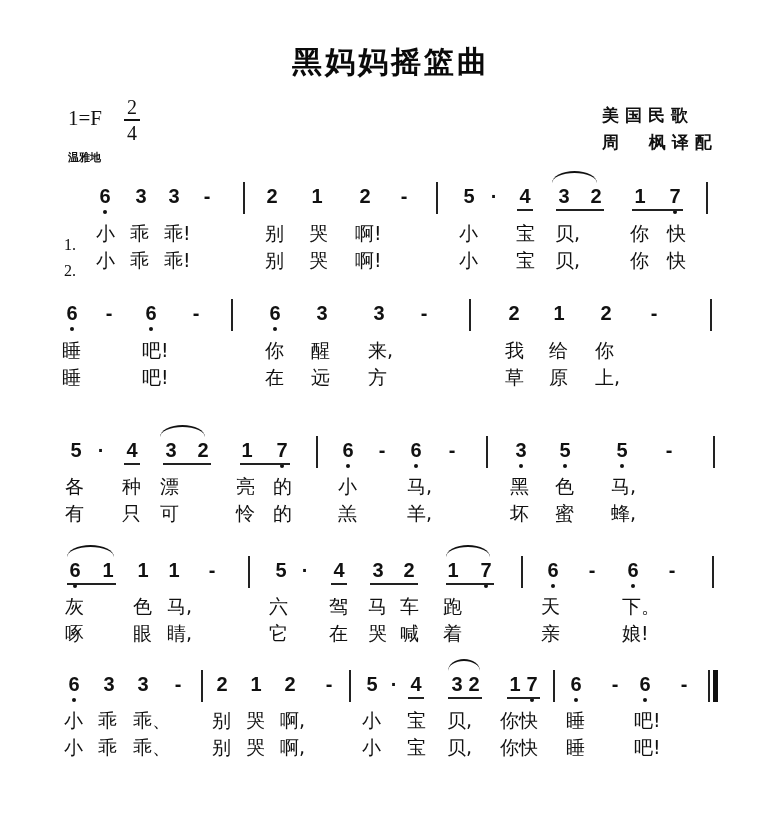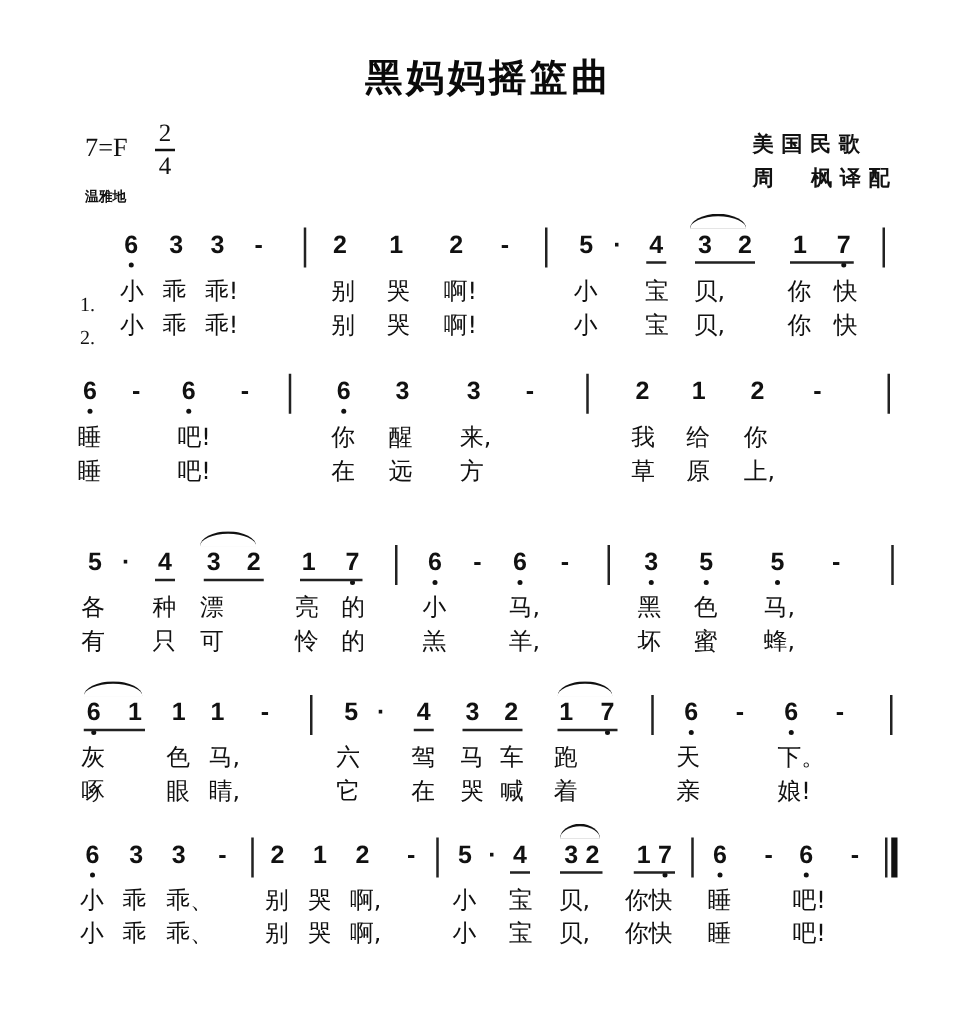--- a/index.html
+++ b/index.html
@@ -29,21 +29,21 @@
   .lyric { position: absolute; font-family: "DejaVu Sans", "Liberation Sans", sans-serif;
            font-size: 19px; line-height: 22px; white-space: nowrap; color: #111; }
   .versenum { position: absolute; font-family: "Liberation Serif", serif; font-size: 16px; }
 </style>
 </head>
 <body>
 
 <div>
   <div class="title">黑妈妈摇篮曲</div>
 
-  <div class="key">7=F</div>
+  <div class="key">1=F</div>
   <div class="ts">
     <span>2</span>
     <span class="bar"></span>
     <span>4</span>
   </div>
   <div class="tempo">温雅地</div>
 
   <div class="credit" style="top:104px">美国民歌</div>
   <div class="credit" style="top:131px; white-space:pre">周  枫译配</div>
 

